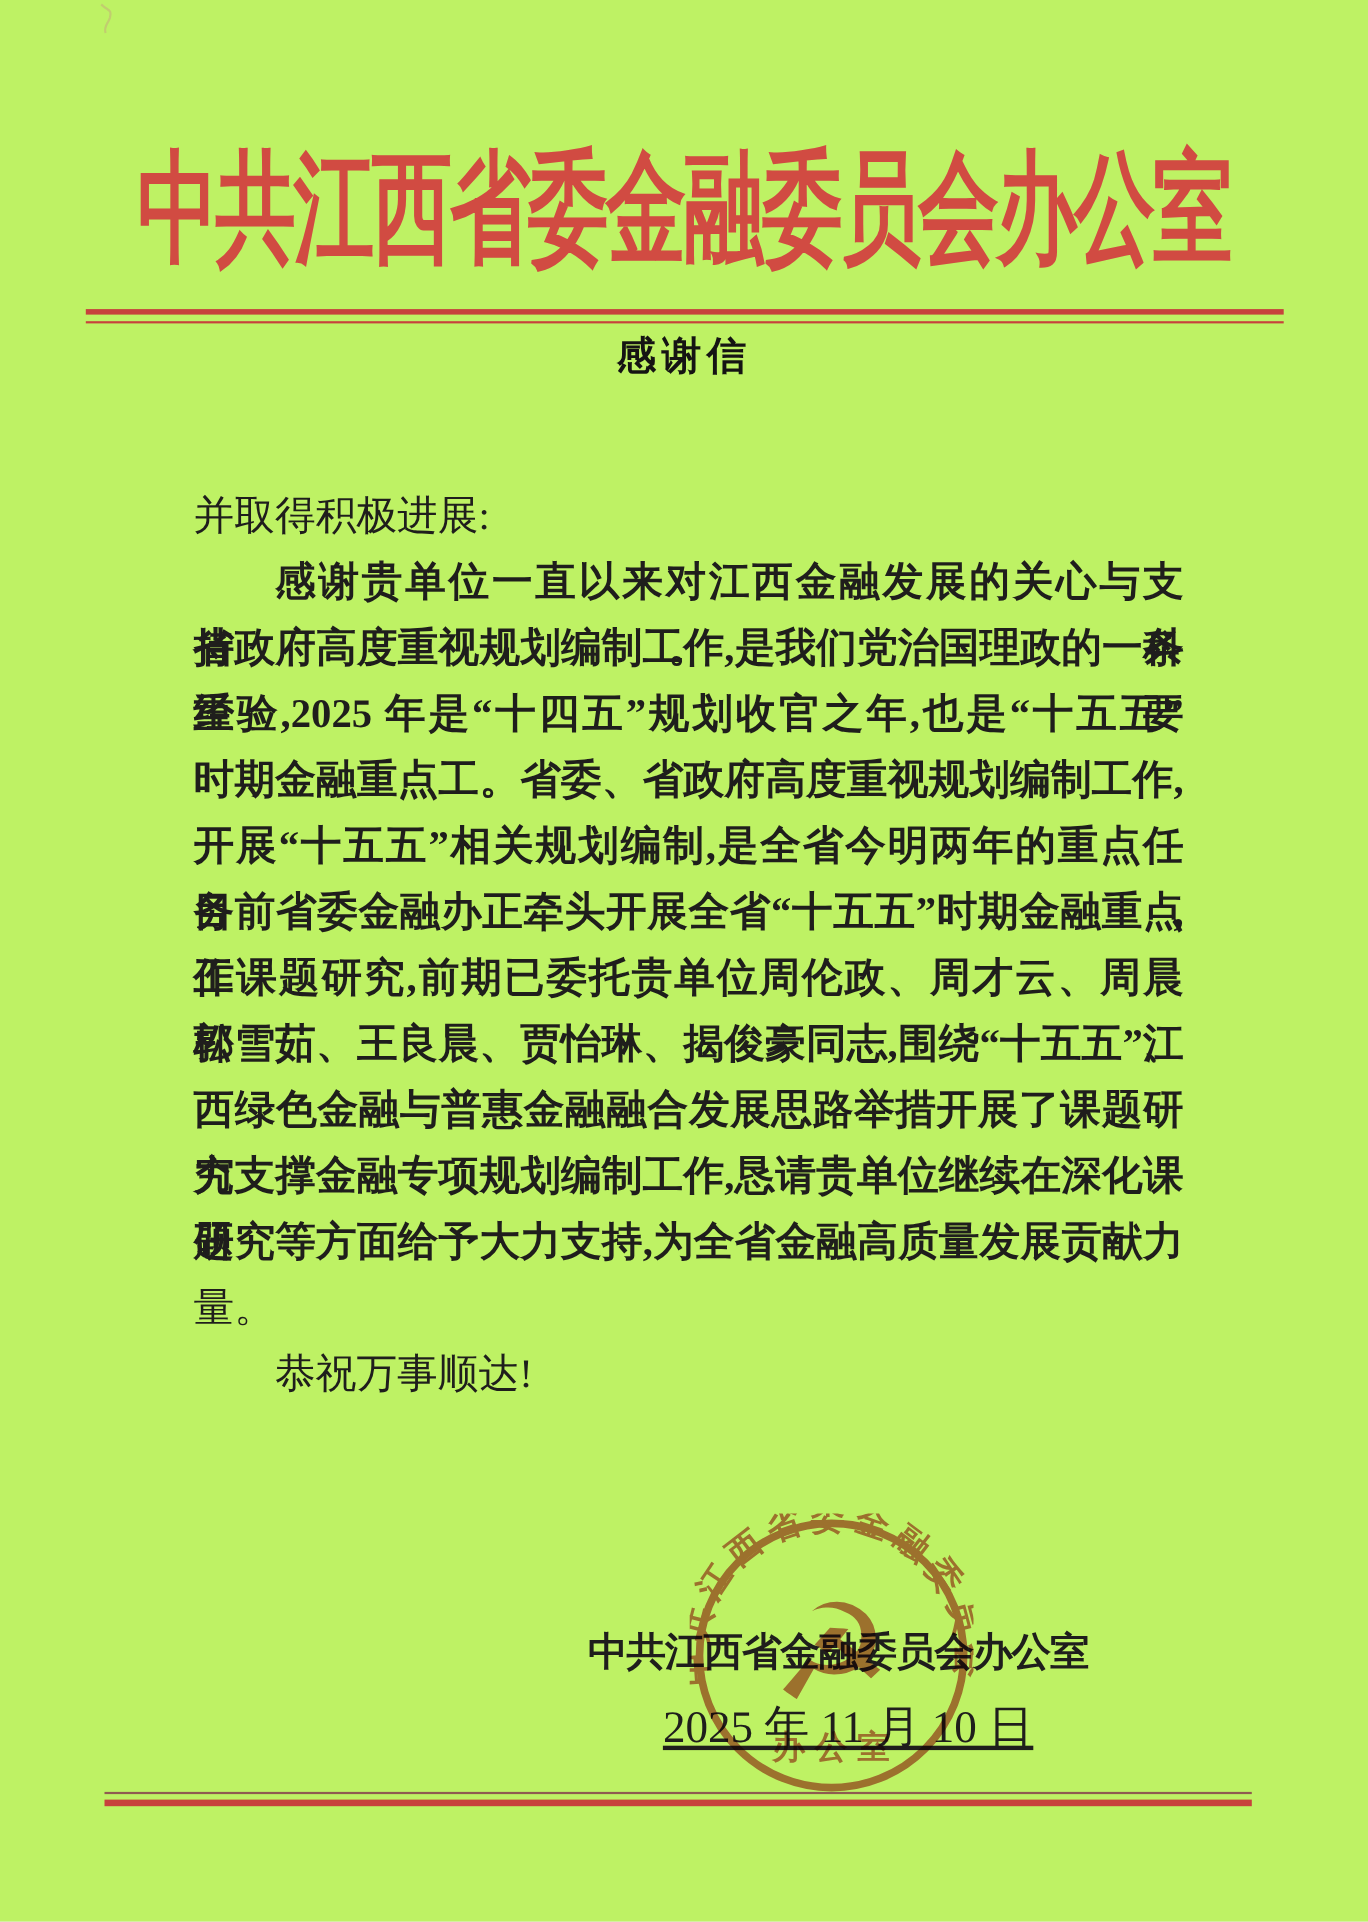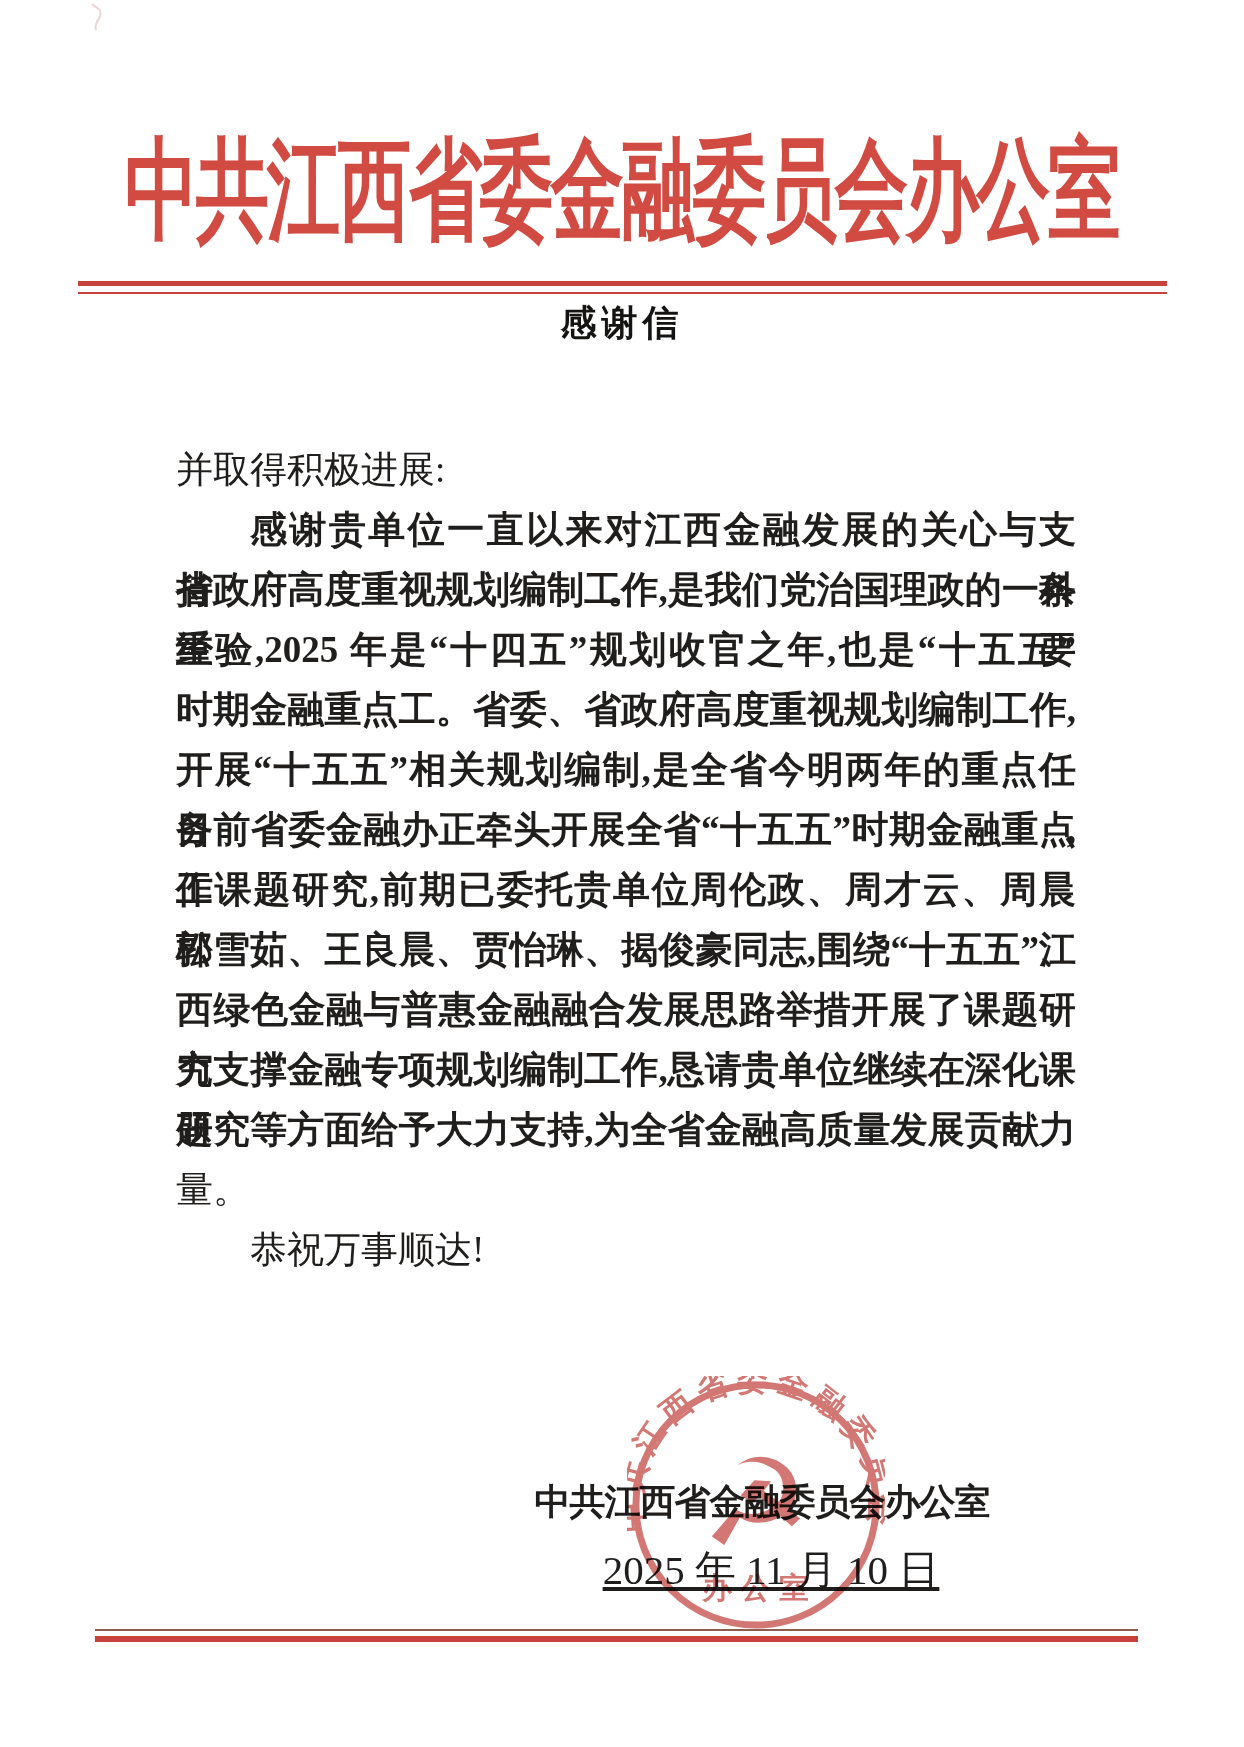--- a/index.html
+++ b/index.html
@@ -1,20 +1,20 @@
 <!DOCTYPE html>
 <html style="--letterhead-red: #d14b42; --rule-red: #c7423c; --footer-dark: #8f5c50; --seal-red: #c5504b; --text-black: #1f1e1c;"><head>
 <meta charset="utf-8">
 <style>
   html,body{margin:0;padding:0;background:#e8e8e8;}
   .page{
     position:relative;
     width:1244px;height:1747px;
     margin:0 auto;
-    background:#ffffff;
+    background:#bef264;
     overflow:hidden;
     font-family:"Liberation Serif","DejaVu Serif",serif;
     color:var(--text-black,#1f1e1c);
   }
   
   .letterhead{
     position:absolute;top:135px;left:0;width:100%;
     text-align:center;
     font-size:73px;font-weight:bold;line-height:1;
     letter-spacing:-2px;

